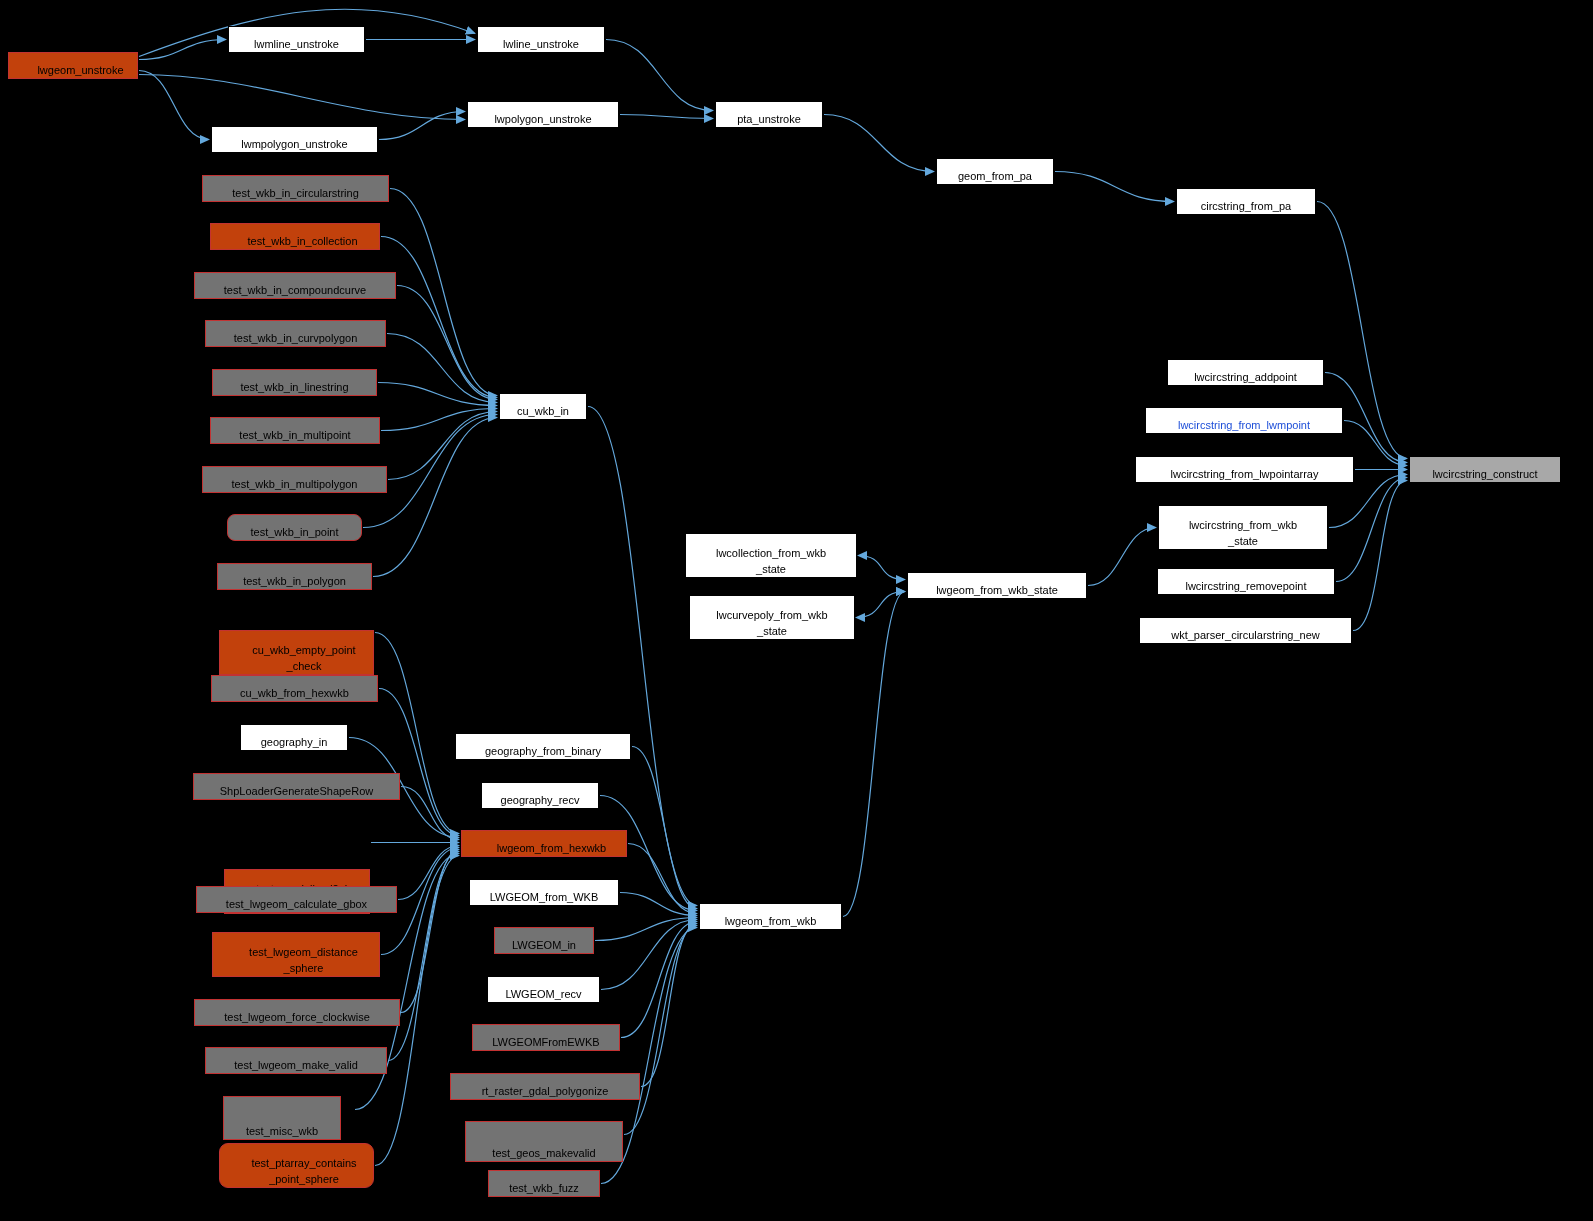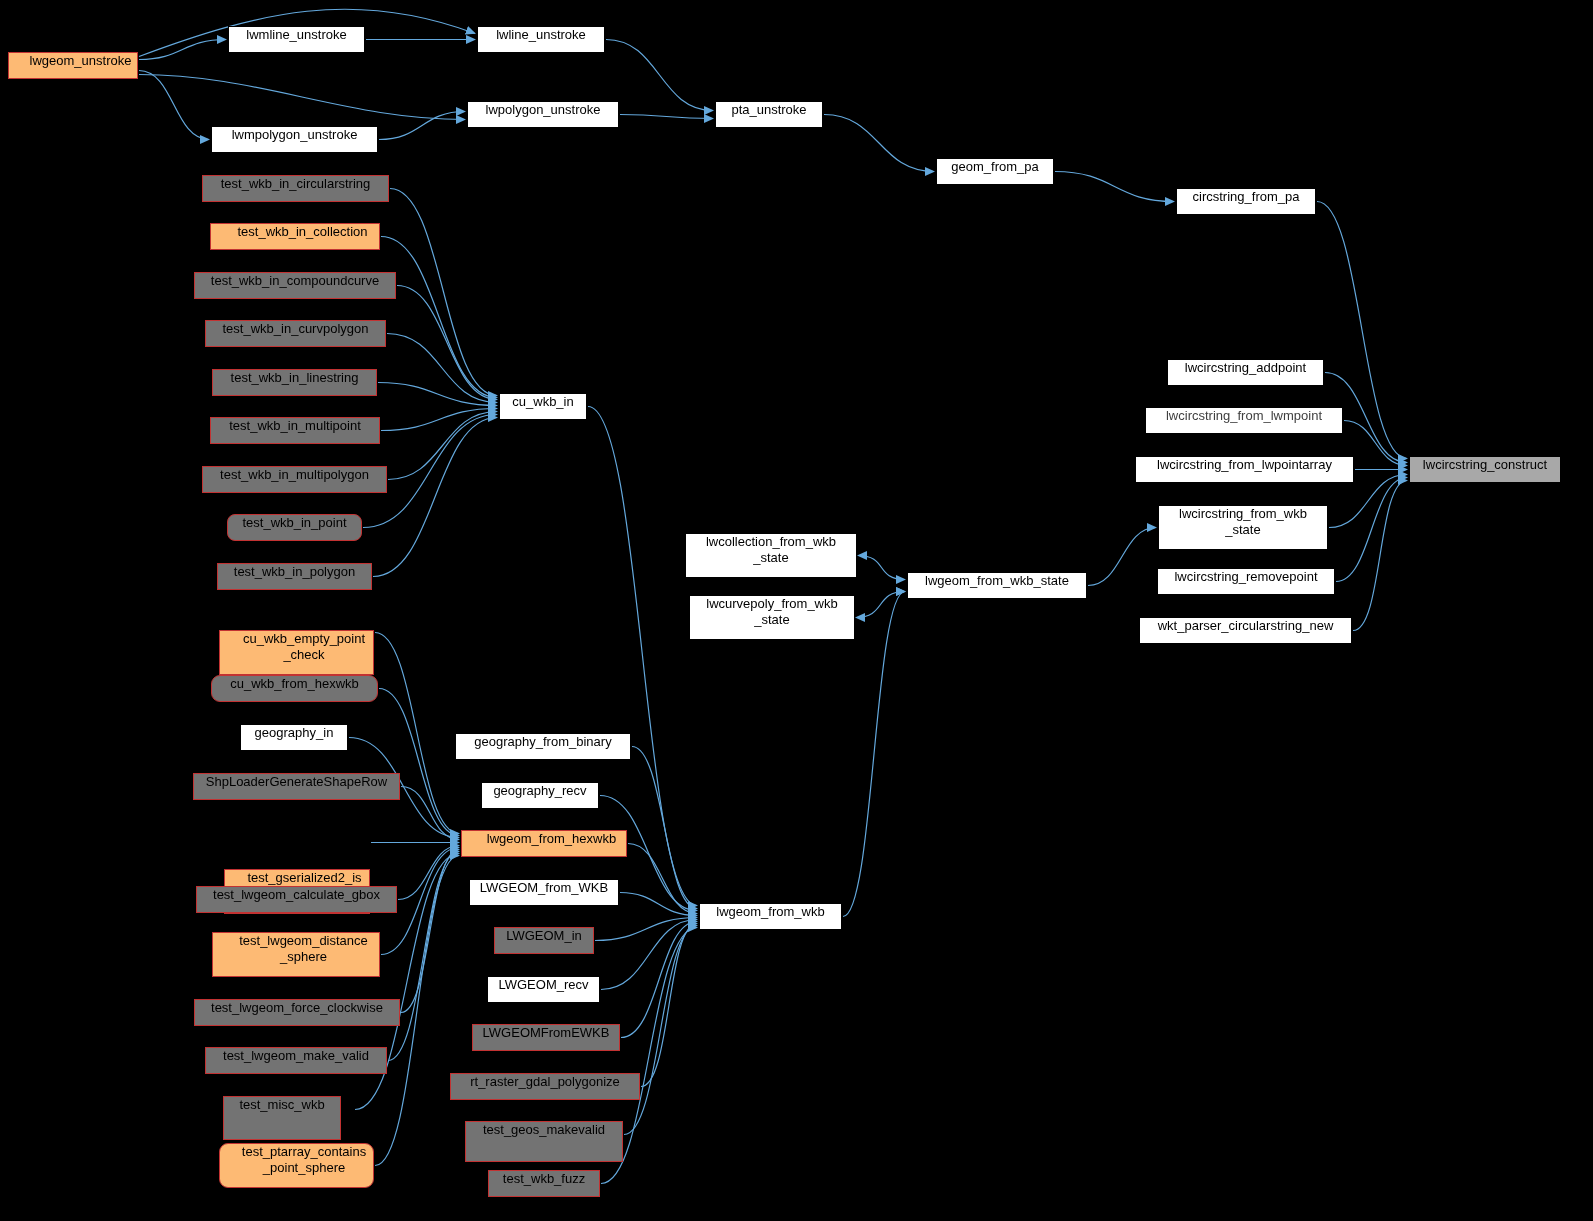--- a/index.html
+++ b/index.html
@@ -4,26 +4,26 @@
 <style>
   html,body{margin:0;padding:0;background:#000;}
   #canvas{
     position:relative;width:1593px;height:1221px;background:#000;overflow:hidden;
     font-family:"Liberation Sans","DejaVu Sans",sans-serif;
   }
   #edge-layer{position:absolute;left:0;top:0;width:1593px;height:1221px;}
   #edge-layer path.edge{fill:none;stroke:var(--edge,#64a8dc);stroke-width:1.2px;}
   .node{
     position:absolute;box-sizing:border-box;display:flex;flex-direction:column;
-    align-items:center;justify-content:flex-start;font-size:13px;line-height:16px;
+    align-items:center;justify-content:flex-end;font-size:11px;line-height:16px;
     color:#000;white-space:nowrap;cursor:pointer;
   }
   .s-normal{background:#ffffff;border:1px solid #000000;}
   .s-red{background:#737373;border:1px solid #c23232;}
-  .s-redfill{background:#fdba74;border:1px solid #c23232;padding-left:15px;}
+  .s-redfill{background:#c2410c;border:1px solid #c23232;padding-left:15px;}
   .s-target{background:#a8a8a8;border:1px solid #000000;}
 </style>
 </head>
 <body>
 
 <div id="canvas" style="--edge: #64a8dc; background: rgb(0, 0, 0);">
   <svg id="edge-layer" xmlns="http://www.w3.org/2000/svg">
     <defs>
       <marker id="arrow" viewBox="0 0 10 10" refX="9" refY="5" markerWidth="8.5" markerHeight="8.5" orient="auto-start-reverse">
         <path id="arrow-head-shape" d="M 0 0.6 L 10 5 L 0 9.4 z" fill="#64a8dc"></path>
@@ -133,21 +133,21 @@
     <div class="node s-red" style="left: 217px; top: 563px; width: 155px; height: 27px; color: rgb(0, 0, 0);">
       <div>test_wkb_in_polygon</div>
     </div>
     <div class="node s-normal" style="left: 499px; top: 393px; width: 88px; height: 27px; color: rgb(0, 0, 0);">
       <div>cu_wkb_in</div>
     </div>
     <div class="node s-redfill" style="left: 219px; top: 630px; width: 155px; height: 45px; color: rgb(0, 0, 0);">
       <div>cu_wkb_empty_point</div>
       <div>_check</div>
     </div>
-    <div class="node s-red" style="left: 211px; top: 675px; width: 167px; height: 27px; color: rgb(0, 0, 0); border-radius: 9px;">
+    <div class="node s-red" style="left: 211px; top: 675px; width: 167px; height: 27px; color: rgb(0, 0, 0);">
       <div>cu_wkb_from_hexwkb</div>
     </div>
     <div class="node s-normal" style="left: 240px; top: 724px; width: 108px; height: 27px; color: rgb(0, 0, 0);">
       <div>geography_in</div>
     </div>
     <div class="node s-red" style="left: 193px; top: 773px; width: 207px; height: 27px; color: rgb(0, 0, 0);">
       <div>ShpLoaderGenerateShapeRow</div>
     </div>
     <div class="node s-redfill" style="left: 224px; top: 869px; width: 146px; height: 45px; color: rgb(0, 0, 0);">
       <div>test_gserialized2_is</div>
@@ -213,21 +213,21 @@
     <div class="node s-normal" style="left: 689px; top: 595px; width: 166px; height: 45px; color: rgb(0, 0, 0);">
       <div>lwcurvepoly_from_wkb</div>
       <div>_state</div>
     </div>
     <div class="node s-normal" style="left: 907px; top: 572px; width: 180px; height: 27px; color: rgb(0, 0, 0);">
       <div>lwgeom_from_wkb_state</div>
     </div>
     <div class="node s-normal" style="left: 1167px; top: 359px; width: 157px; height: 27px; color: rgb(0, 0, 0);">
       <div>lwcircstring_addpoint</div>
     </div>
-    <div class="node s-normal" style="left: 1145px; top: 407px; width: 198px; height: 27px; color: #404040;">
+    <div class="node s-normal" style="left: 1145px; top: 407px; width: 198px; height: 27px; color: #1d4ed8;">
       <div>lwcircstring_from_lwmpoint</div>
     </div>
     <div class="node s-normal" style="left: 1135px; top: 456px; width: 219px; height: 27px; color: rgb(0, 0, 0);">
       <div>lwcircstring_from_lwpointarray</div>
     </div>
     <div class="node s-normal" style="left: 1158px; top: 505px; width: 170px; height: 45px; color: rgb(0, 0, 0);">
       <div>lwcircstring_from_wkb</div>
       <div>_state</div>
     </div>
     <div class="node s-normal" style="left: 1157px; top: 568px; width: 178px; height: 27px; color: rgb(0, 0, 0);">

